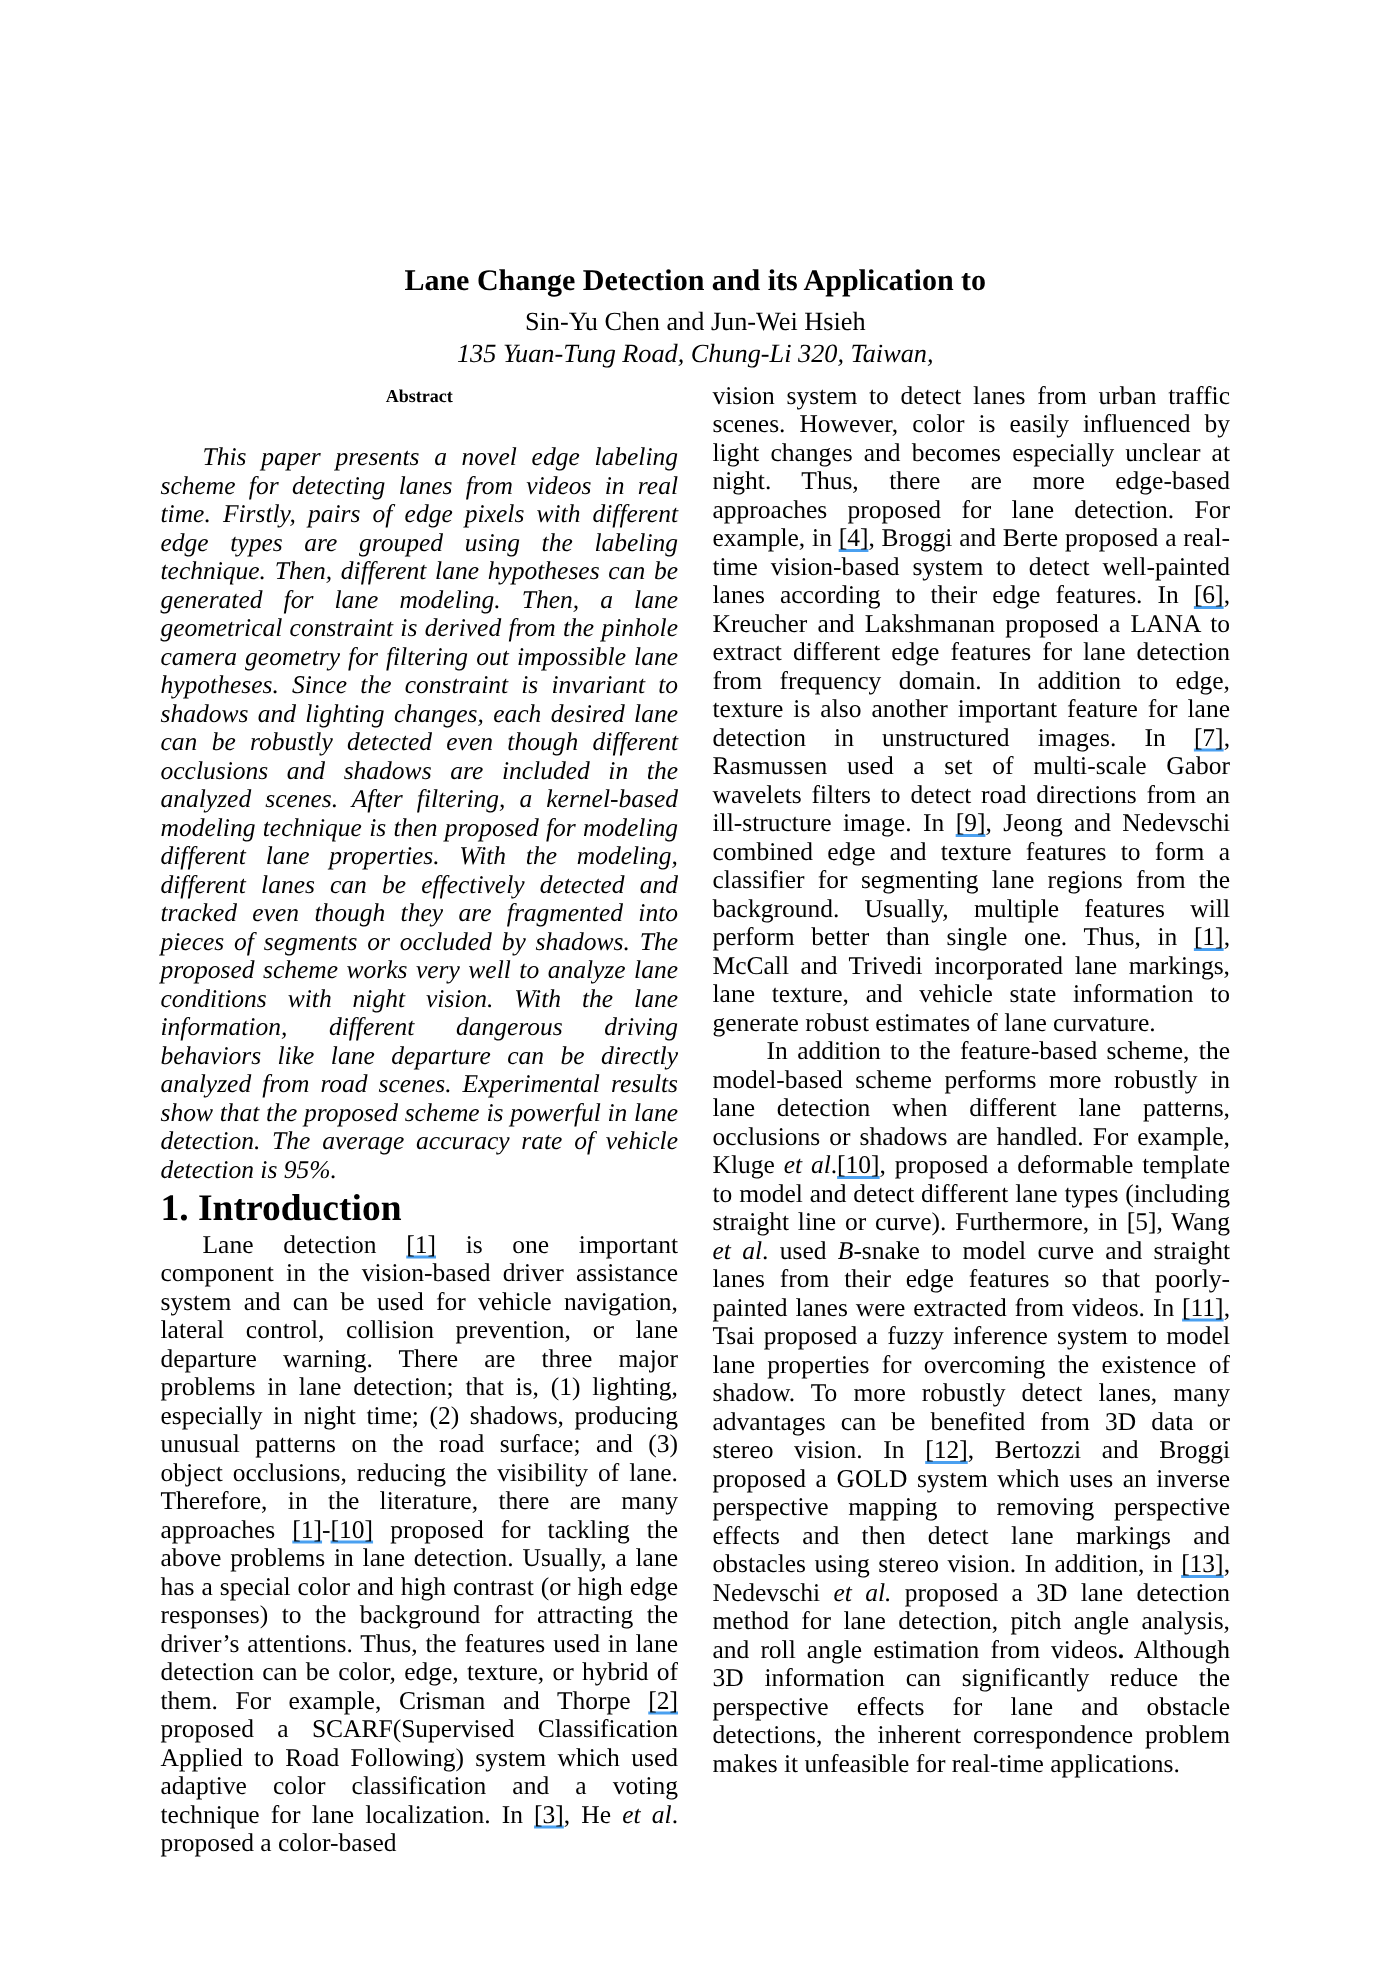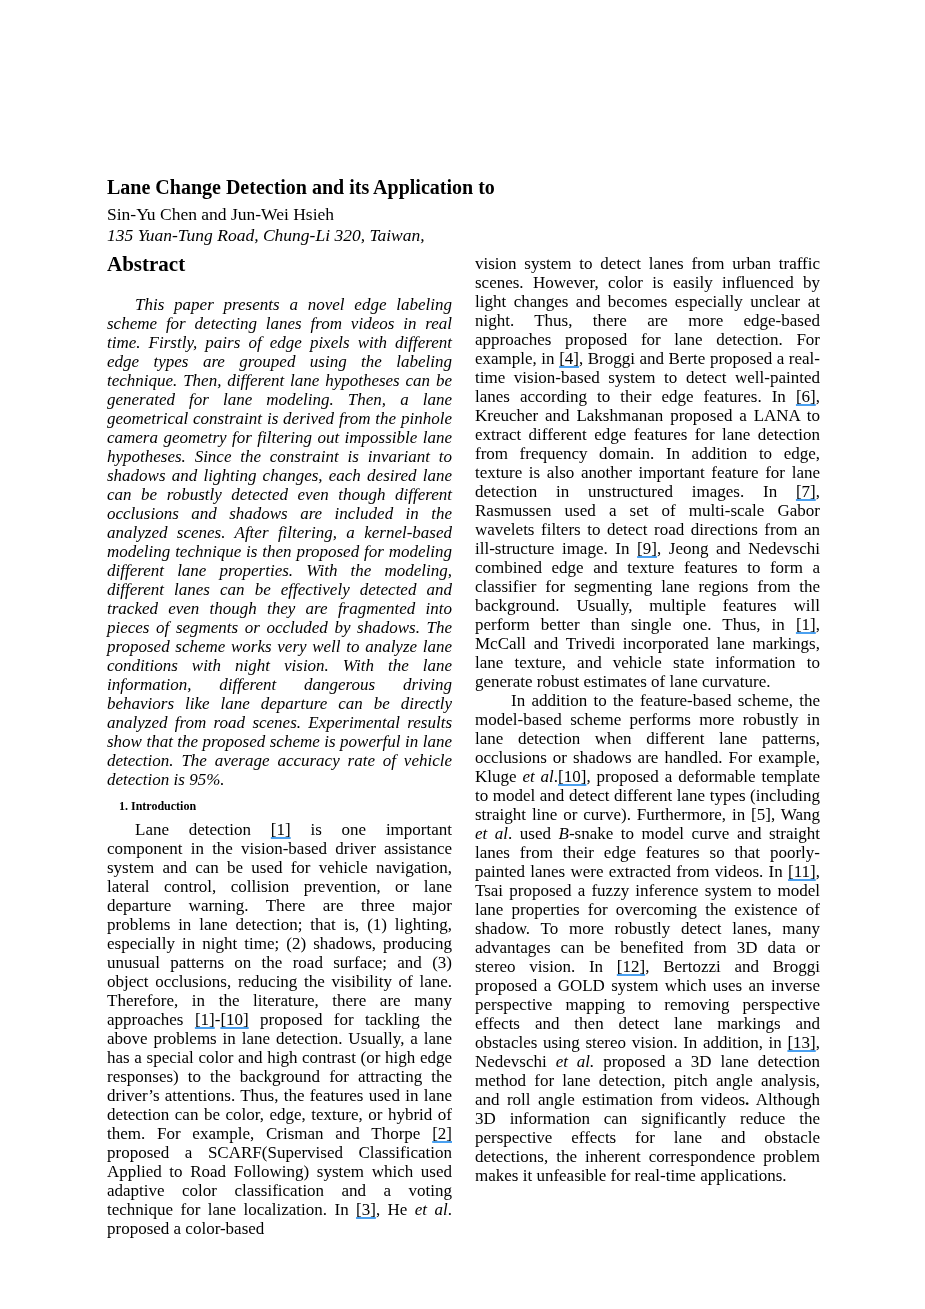--- a/index.html
+++ b/index.html
@@ -7,21 +7,21 @@
     width:925px;height:1309px;overflow:hidden;
     font-family:"Liberation Serif", serif;
     color:#000;
     -webkit-font-smoothing:antialiased;
   }
   .page{
     box-sizing:border-box;
     width:925px;height:1309px;
     padding:170px 105px 0 107px;
   }
-  .title-block{}
+  .title-block{text-align:center;}
   .title-line{
     font-weight:bold;
     font-size:20px;
     line-height:34px;
   }
   .meta-line{
     font-size:17.5px;
     line-height:21px;
   }
   .italic-line{font-style:italic;}
@@ -33,31 +33,31 @@
   .columns{
     display:flex;
     gap:23px;
     margin-top:8px;
   }
   .col{
     width:345px;
     text-align:justify;
   }
   .abstract-heading{
-    font-size:21px;
+    font-size:12px;
     font-weight:bold;
-    text-align:left;
+    text-align:center;
     margin:0 0 20px 0;
     line-height:21px;
   }
   .section-heading{
-    font-size:12px;
+    font-size:25px;
     font-weight:bold;
     text-align:left;
-    margin:5px 0 2px 12px;
+    margin:5px 0 2px 0;
     line-height:24px;
   }
   .body-par{
     font-size:17px;
     line-height:19px;
     margin:0;
   }
   .abstract-text{font-style:italic;}
   .indent{text-indent:28px;}
   .indent2{text-indent:36px;}

